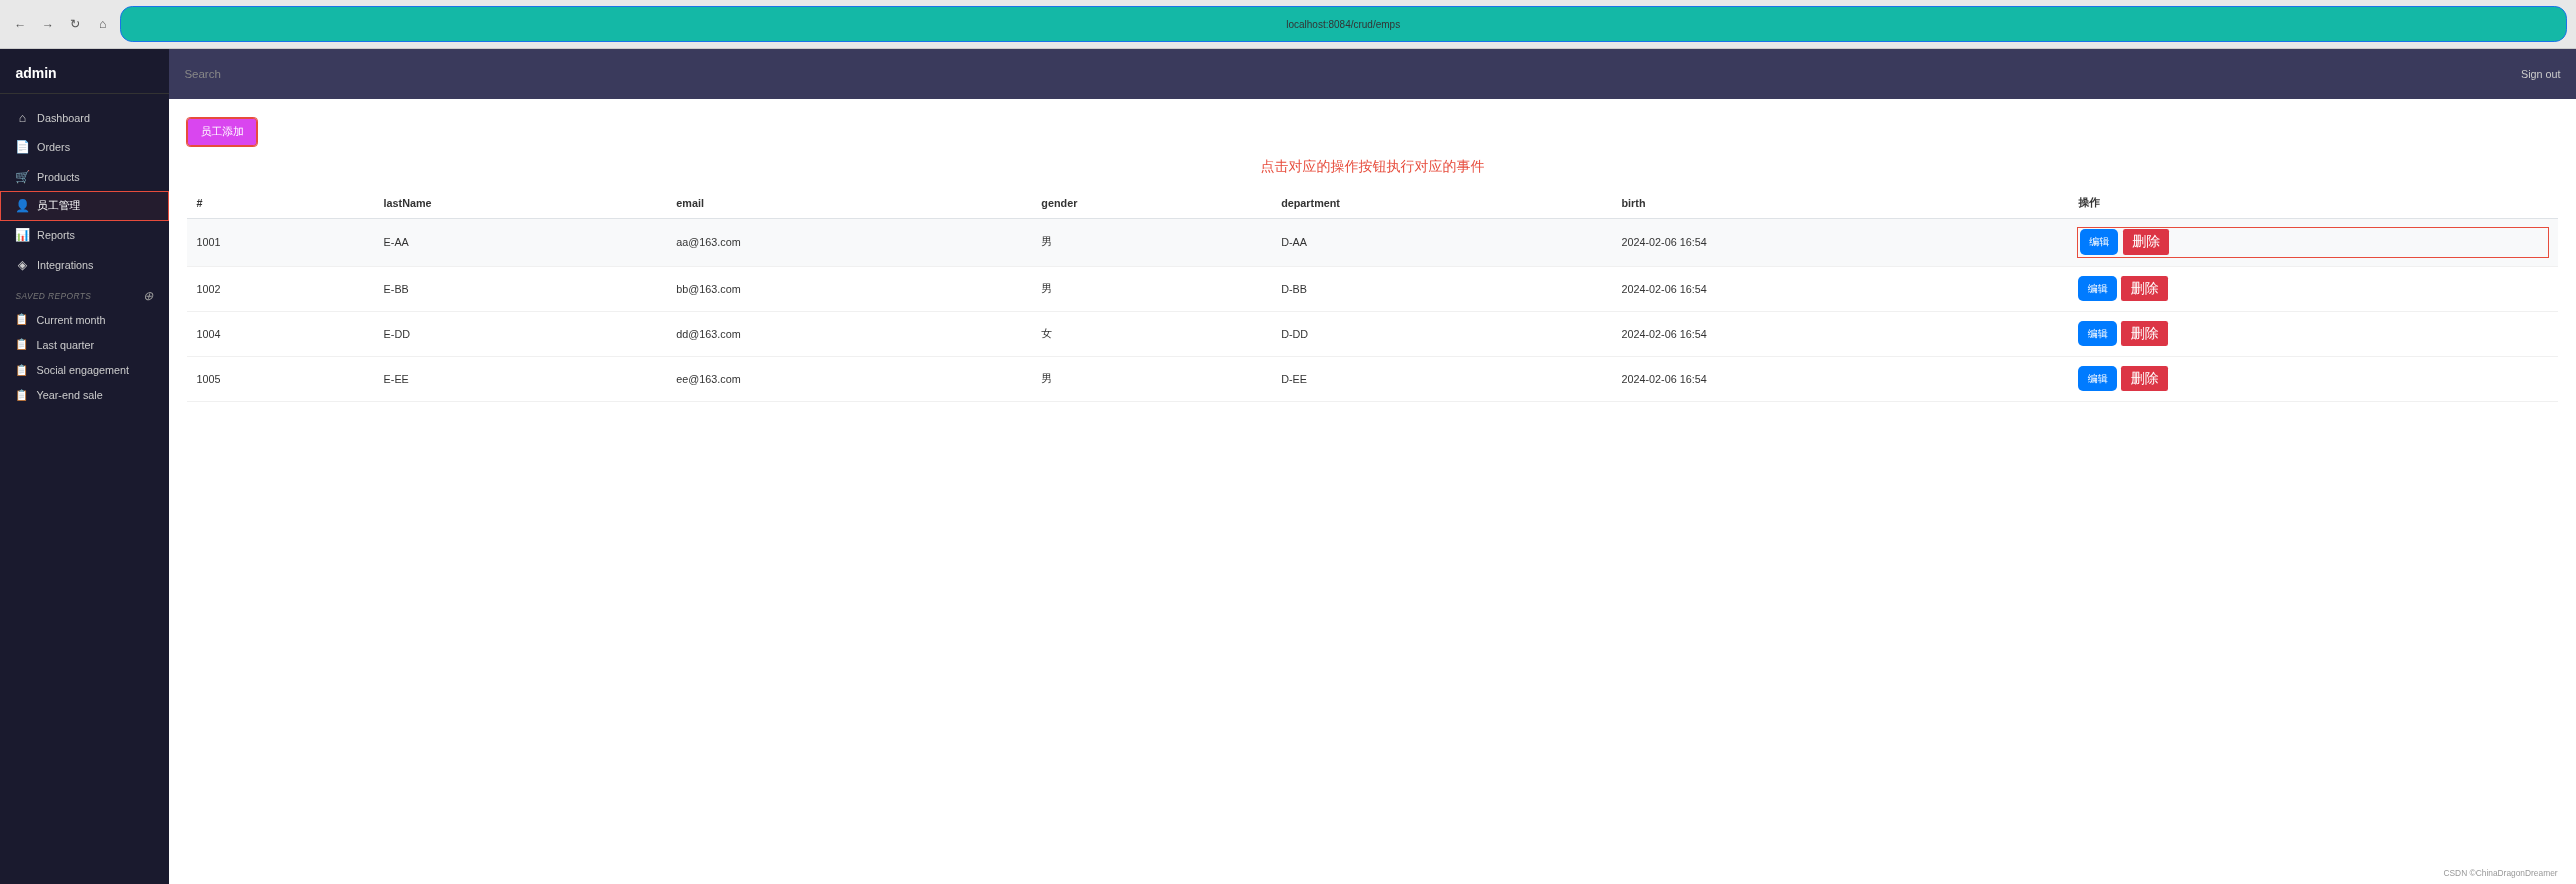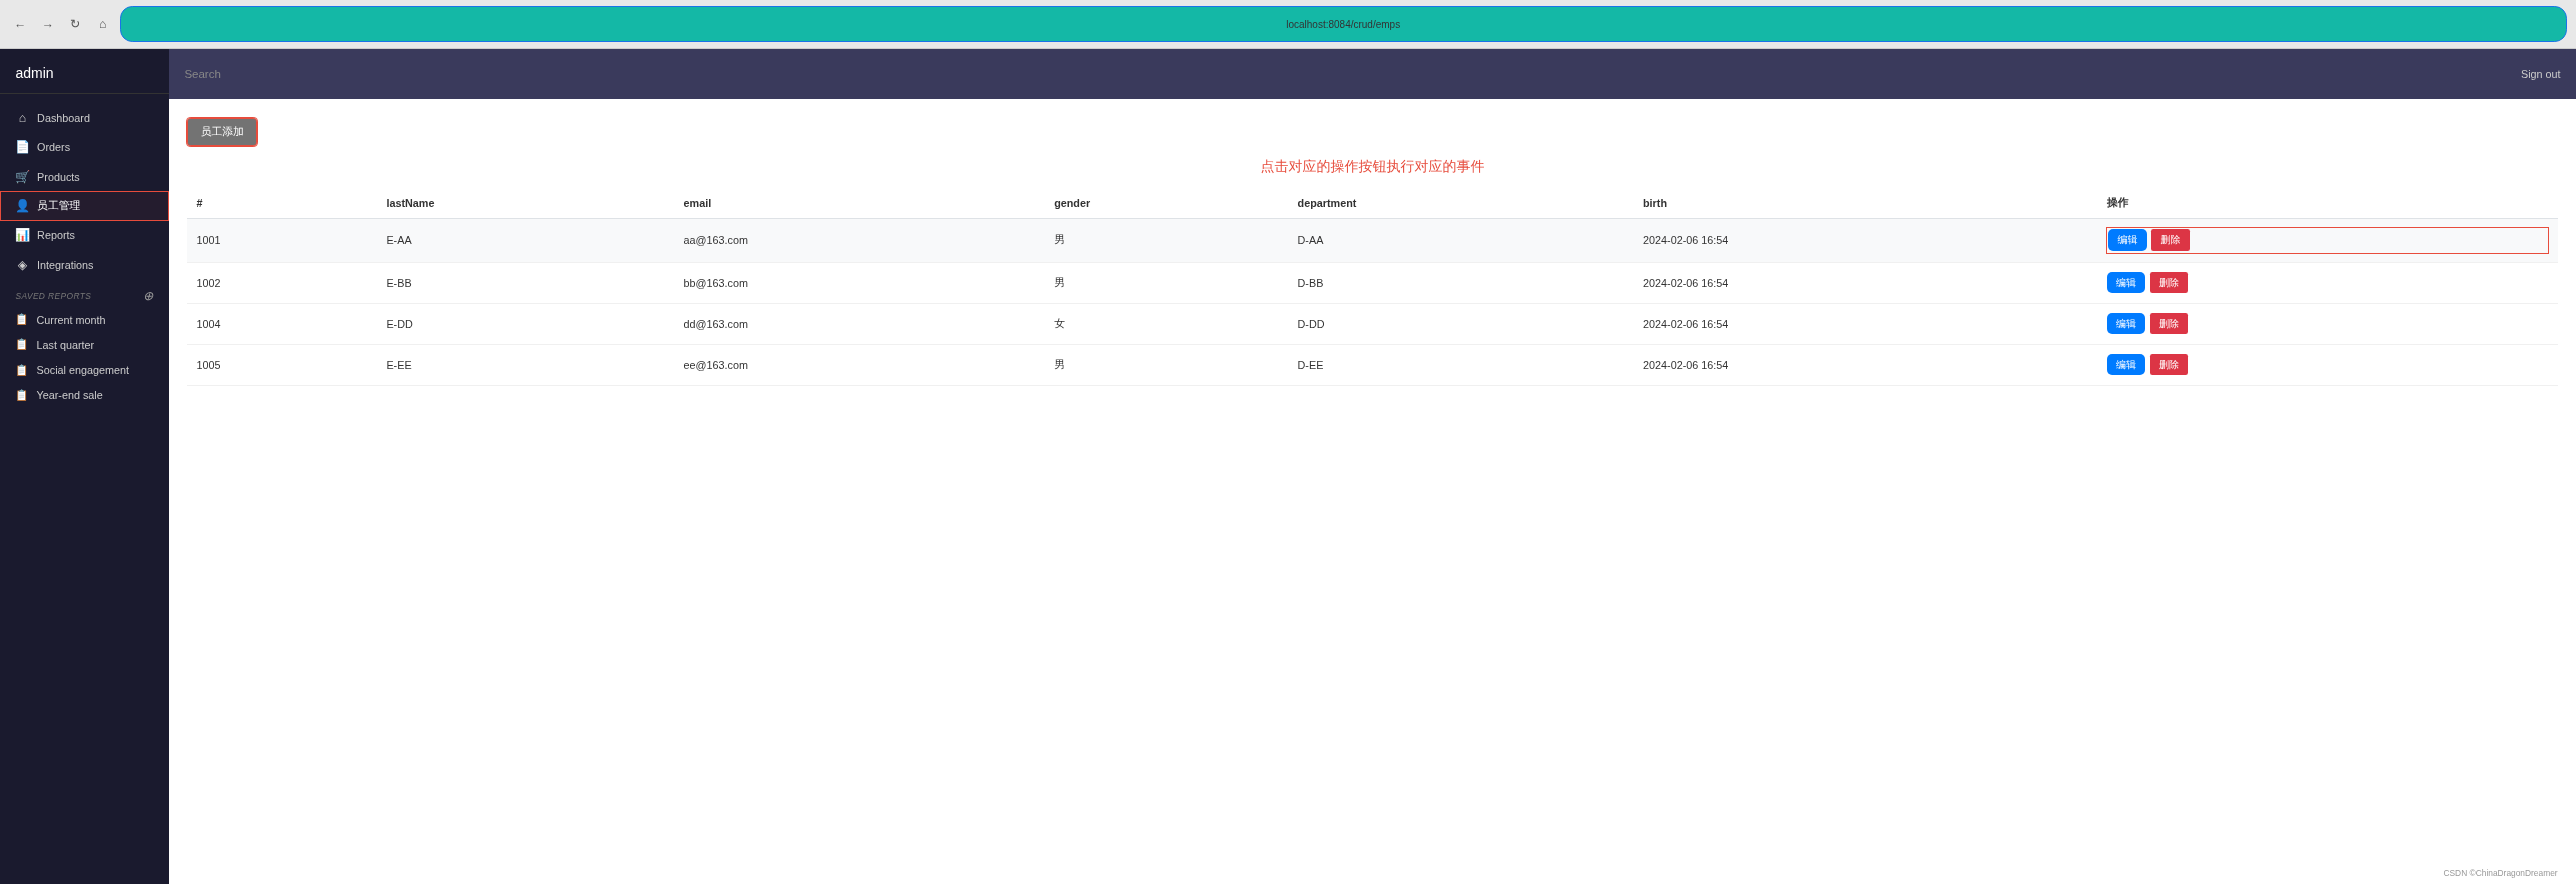--- a/index.html
+++ b/index.html
@@ -50,21 +50,21 @@
       background: #1a1a2e;
       color: white;
       display: flex;
       flex-direction: column;
       flex-shrink: 0;
       overflow-y: auto;
     }
     .sidebar-brand {
       padding: 15.4px 15.4px 12.3px;
       font-size: 14px;
-      font-weight: normal;
+      font-weight: bold;
       color: white;
       border-bottom: 0.8px solid #333;
     }
     .sidebar-nav {
       padding: 9.2px 0;
       flex: 1;
     }
     .sidebar-item {
       display: flex;
       align-items: center;
@@ -152,21 +152,21 @@
     
     .page-content {
       flex: 1;
       padding: 18.4px;
       overflow-y: auto;
       background: white;
     }
 
     
     .add-emp-btn {
-      background: #737373;
+      background: #d946ef;
       color: white;
       border: 1.5px solid #e74c3c;
       padding: 6.1px 12.3px;
       font-size: 10.8px;
       cursor: pointer;
       border-radius: 3.1px;
       margin-bottom: 12.3px;
       outline: 1.5px solid #e74c3c;
     }
 
@@ -213,21 +213,21 @@
       border-radius: 5px;
       font-size: 10px;
       cursor: pointer;
     }
     .btn-delete {
       background: #dc3545;
       color: white;
       border: none;
       padding: 3.8px 9.2px;
       border-radius: 2.3px;
-      font-size: 10px;
+      font-size: 14px;
       cursor: pointer;
     }
 
     .first-row-actions {
       display: flex;
       gap: 4.6px;
       outline: 1.5px solid #e74c3c;
       padding: 1.5px;
     }
 

